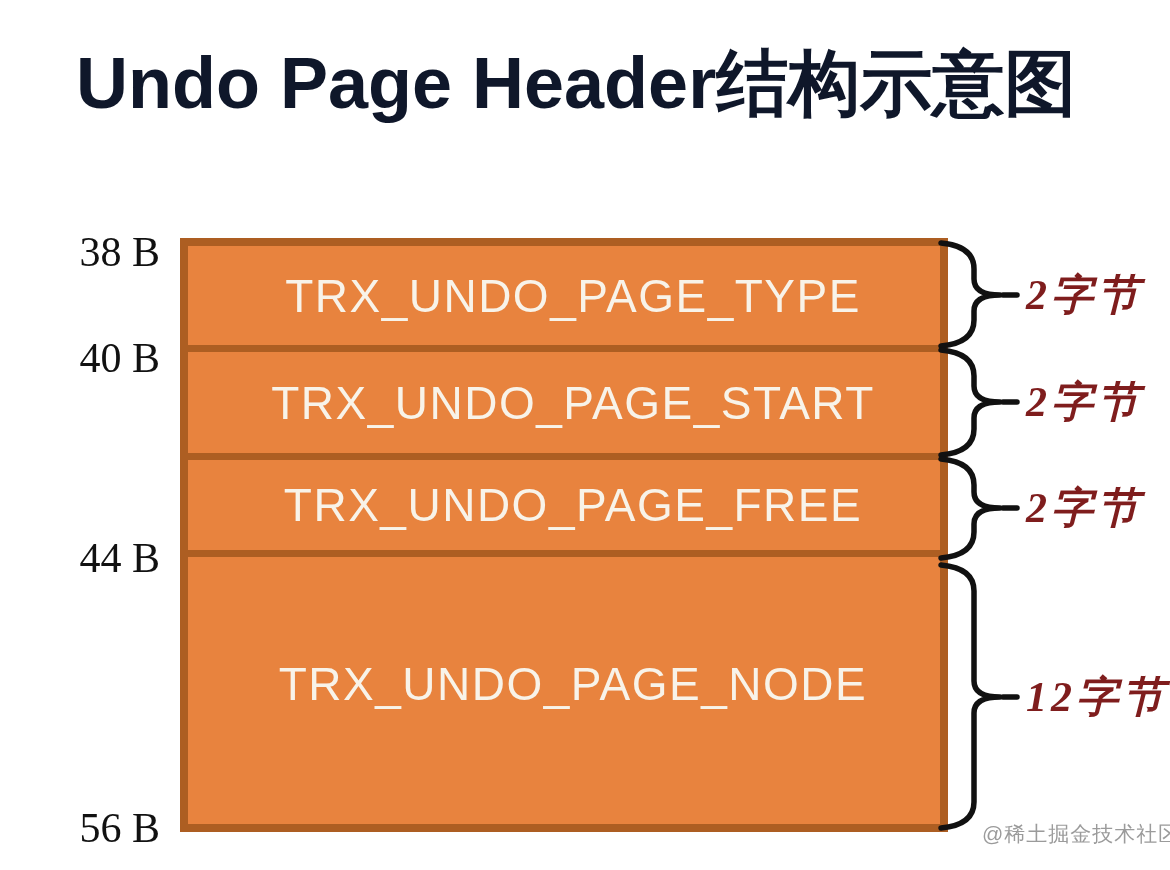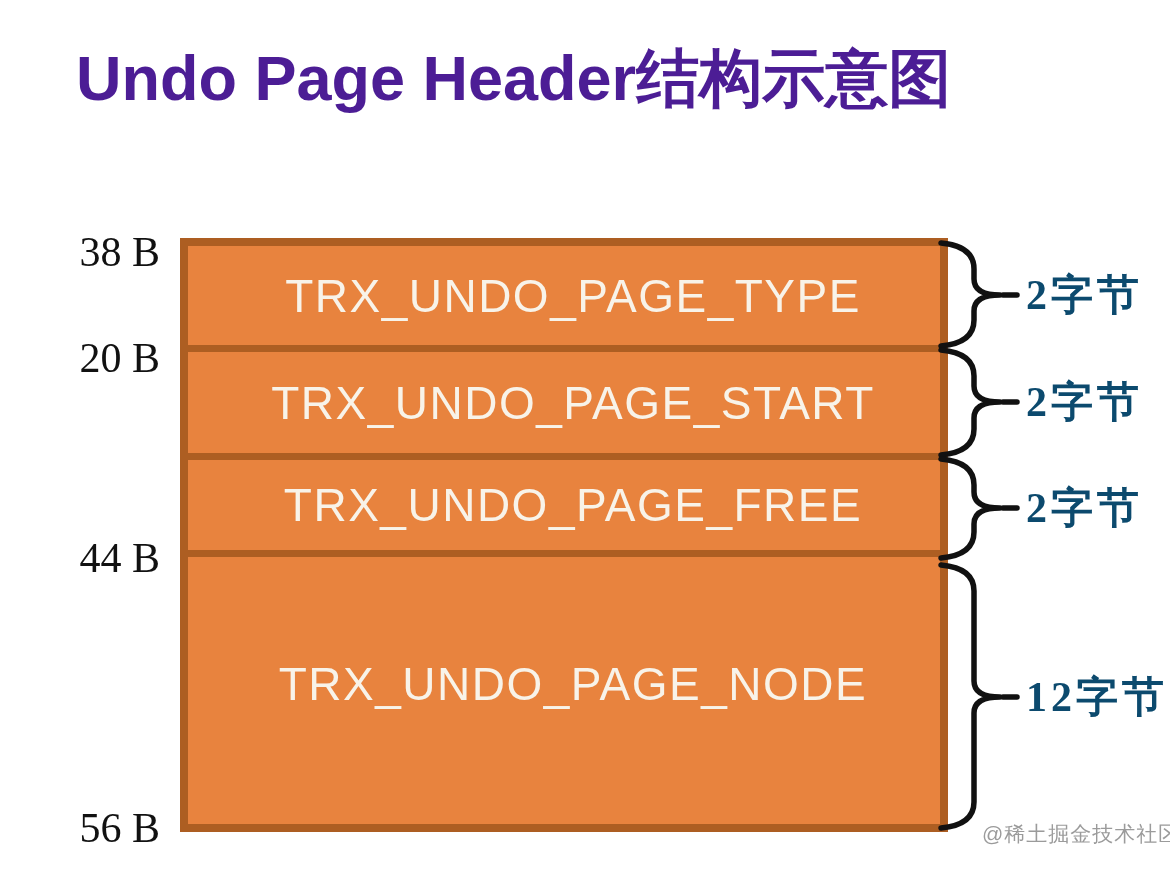--- a/index.html
+++ b/index.html
@@ -13,24 +13,24 @@
     width: 1170px;
     height: 870px;
     background: #ffffff;
     overflow: hidden;
   }
   .page-title {
     position: absolute;
     left: 76px;
     top: 36px;
     margin: 0;
-    font-size: 63px;
+    font-size: 72px;
     font-weight: bold;
     letter-spacing: 0px;
-    color: #4c1d95;
+    color: #0f172a;
     font-family: "Liberation Sans", sans-serif;
     white-space: nowrap;
   }
   .offset-label {
     position: absolute;
     left: 58px;
     width: 102px;
     text-align: right;
     transform: translateY(-50%);
     font-family: "Liberation Serif", serif;
@@ -89,43 +89,44 @@
     stroke-linecap: round;
     stroke-linejoin: round;
   }
   .size-label {
     position: absolute;
     left: 1026px;
     transform: translateY(-50%);
     font-family: "Liberation Serif", serif;
     font-weight: 600;
     font-size: 42px;
-    color: #0c4a6e;
+    color: #7f1d1d;
     letter-spacing: 4px;
     white-space: nowrap;
+    font-style: italic;
   }
   .watermark {
     position: absolute;
     left: 982px;
     top: 820px;
     font-size: 21px;
     color: #9b9b9b;
     letter-spacing: 1px;
     white-space: nowrap;
   }
 </style>
 </head>
 <body>
 
 <div class="canvas">
 
   <h1 class="page-title">Undo Page Header结构示意图</h1>
 
   <div class="offset-label" style="top:252px">38 B</div>
-  <div class="offset-label" style="top:358px">20 B</div>
+  <div class="offset-label" style="top:358px">40 B</div>
   <div class="offset-label" style="top:558px">44 B</div>
   <div class="offset-label" style="top:828px">56 B</div>
 
   <div class="field-box">
     <div class="field-row row-h1">
       <span class="field-label">TRX_UNDO_PAGE_TYPE</span>
     </div>
     <div class="row-divider"></div>
     <div class="field-row row-h2">
       <span class="field-label">TRX_UNDO_PAGE_START</span>

